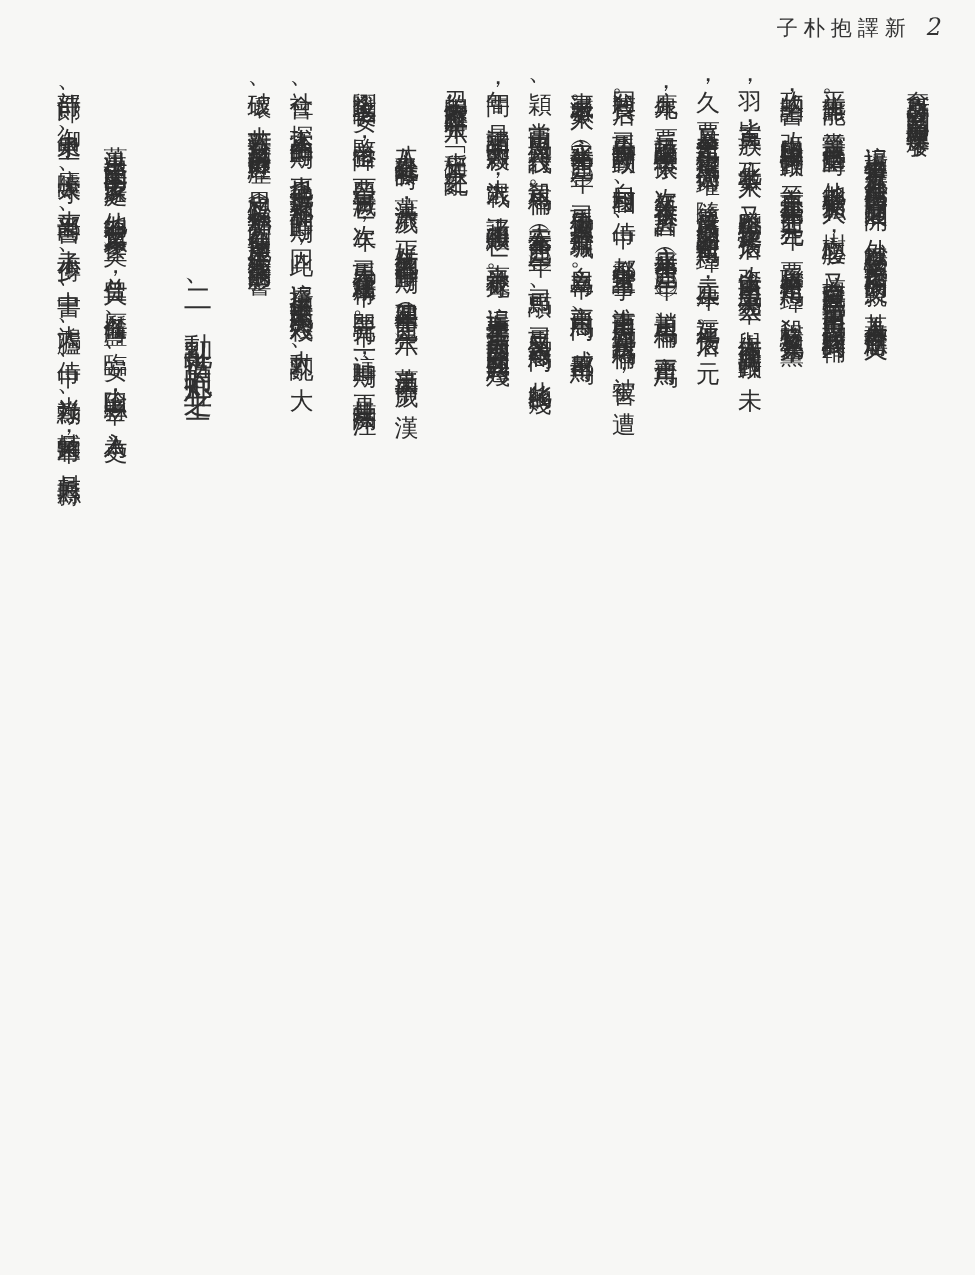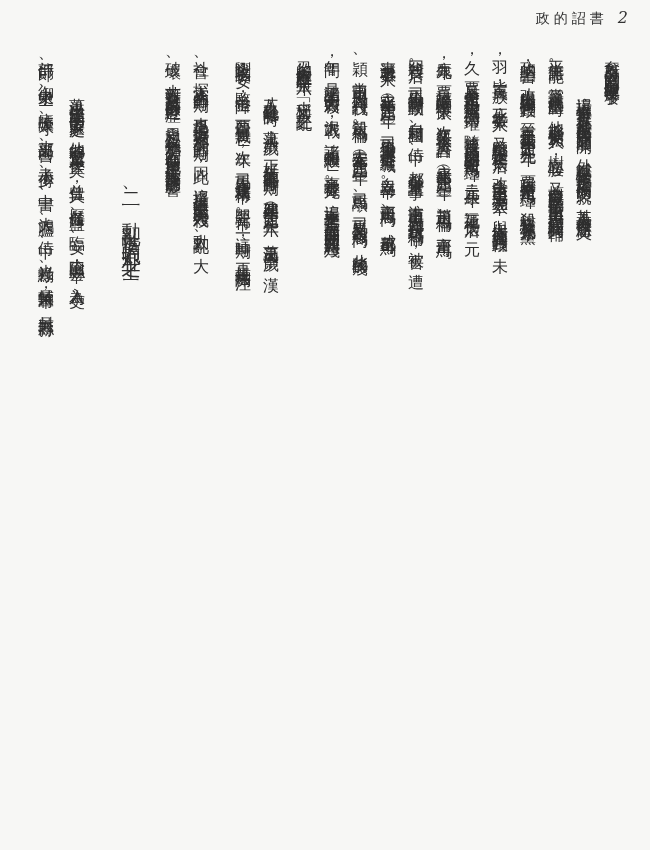--- a/index.html
+++ b/index.html
@@ -44,21 +44,21 @@
     font-size: 19px;
     letter-spacing: 5px;
     white-space: nowrap;
     color: #303030;
   }
 </style>
 </head>
 <body>
 
 <div class="header">
-  <span>政的詔書</span><span class="page-num">2</span>
+  <span>子朴抱譯新</span><span class="page-num">2</span>
 </div>
 
 <div class="col" style="left:603px; top:48px;">奪所引發的宮廷鬥爭立即便爆發了。</div>
 <div class="col" style="left:575px; top:48px;">　　這場權力爭奪首先在外戚楊氏與賈后之間展開。外戚楊駿是武帝之后楊氏的父親，其為人專權自恣而又</div>
 <div class="col" style="left:547px; top:48px;">平庸無能。當晉武帝病重時，他趁機安插私人，樹立心腹，又擅自藏匿晉武帝命汝南王司馬亮與楊駿共同輔</div>
 <div class="col" style="left:519px; top:48px;">政的詔書，改由楊駿單獨輔政。晉惠帝元康元年（西元二九一年），賈后聯絡楚王司馬瑋，殺楊駿及其兄弟黨</div>
 <div class="col" style="left:491px; top:48px;">羽，皆夷三族，死者數千人，又廢黜楊駿之女楊太后。改命汝南王司馬亮為太宰，與太保衛瓘共同輔政。未</div>
 <div class="col" style="left:463px; top:48px;">久，賈后又令楚王司馬瑋殺司馬亮與衛瓘，隨後賈后又以矯詔的罪名殺司馬瑋。元康二年，逼死楊太后。元</div>
 <div class="col" style="left:435px; top:48px;">康九年，賈后設計陷害愍懷太子，次年又殺太子於許昌。永康元年（西元三〇〇年），趙王司馬倫、齊王司馬</div>
 <div class="col" style="left:407px; top:48px;">冏殺賈后。司馬倫專斷朝政，自封相國、侍中、都督中外諸軍事。淮南王司馬允與兵討伐司馬倫，被害，遭</div>

